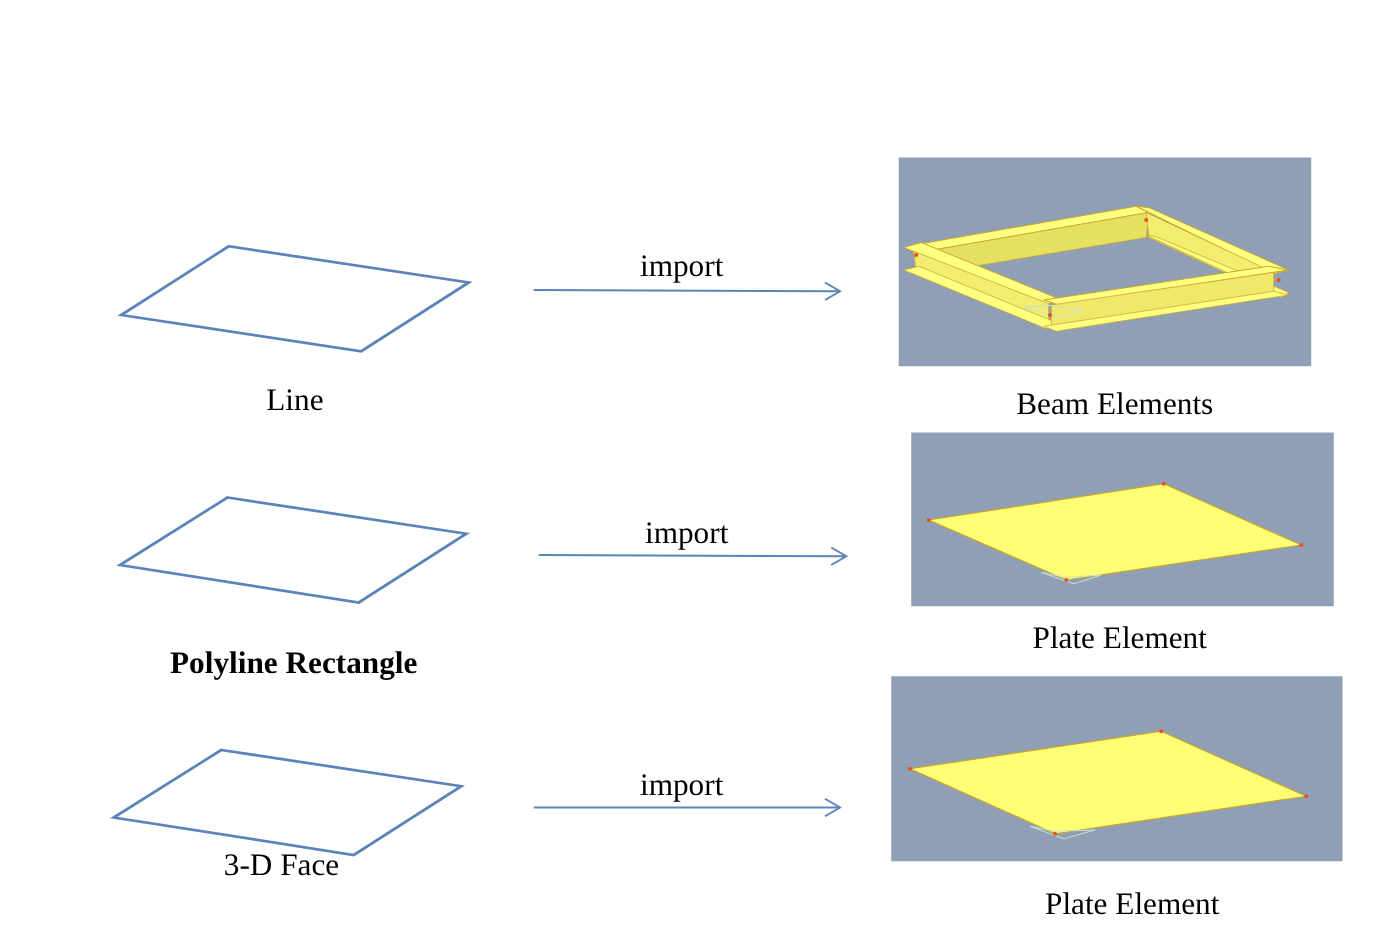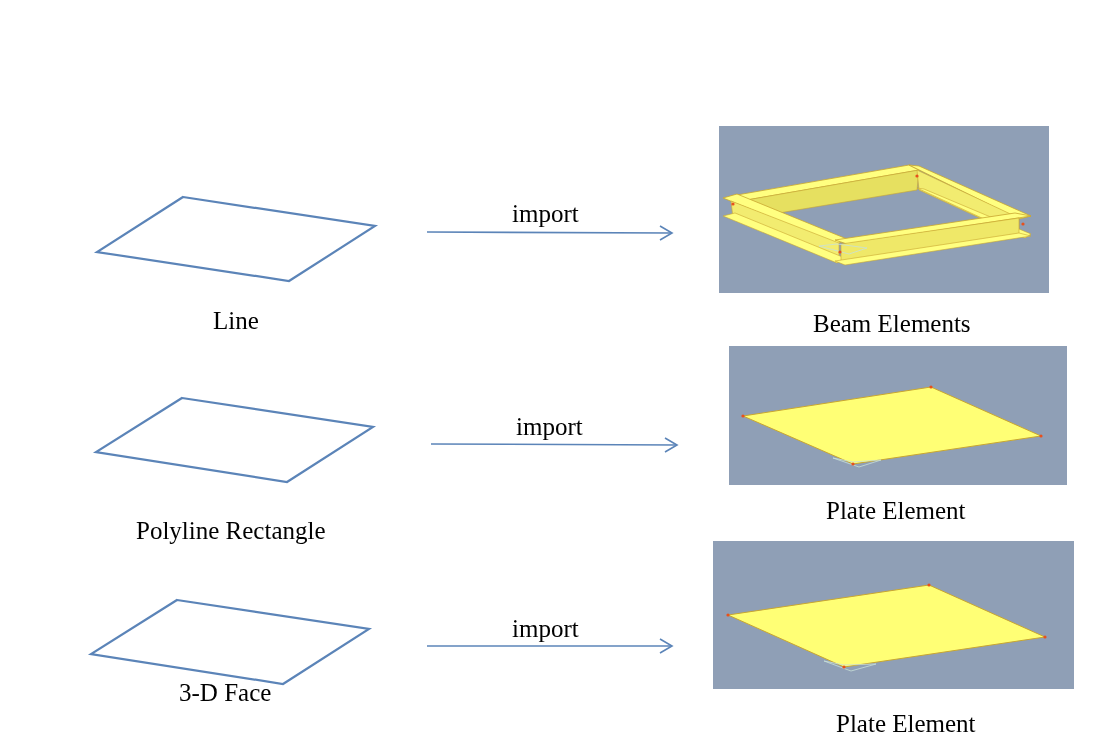--- a/index.html
+++ b/index.html
@@ -50,21 +50,21 @@
   </div>
   <div class="label" style="left:813px; top:297px;margin-top:14px;">Beam Elements</div>
 </div>
 
 <div>
   <svg width="1119" height="756">
     <polygon points="182,398 373,427 287,482 96,452" fill="none" stroke="#5b84b8" stroke-width="2.2"></polygon>
     <line x1="431" y1="444" x2="677" y2="445" stroke="#5b84b8" stroke-width="1.6"></line>
     <polyline points="665,438 677,445 665,452" fill="none" stroke="#5b84b8" stroke-width="1.6"></polyline>
   </svg>
-  <div class="label" style="left:136px; top:518px;">Polyline Rectangle</div>
+  <div class="label" style="left:136px; top:518px;font-weight:bold;">Polyline Rectangle</div>
   <div class="import-label" style="left:516px; top:414px;">import</div>
 
   <div class="viewport" style="left:729px; top:346px; width:338px; height:139px;">
     <svg width="338" height="139">
       <polygon points="14,70 202,41 312,90 124,118" fill="#ffff75" stroke="#c9a630" stroke-width="1"></polygon>
       <polygon points="104,112 124,116 152,114 130,121" fill="none" stroke="#c8e0d8" stroke-width="0.8"></polygon>
       <circle cx="14" cy="70" r="1.6" fill="#e8501c"></circle>
       <circle cx="202" cy="41" r="1.6" fill="#e8501c"></circle>
       <circle cx="312" cy="90" r="1.6" fill="#e8501c"></circle>
       <circle cx="124" cy="118" r="1.6" fill="#e8501c"></circle>

